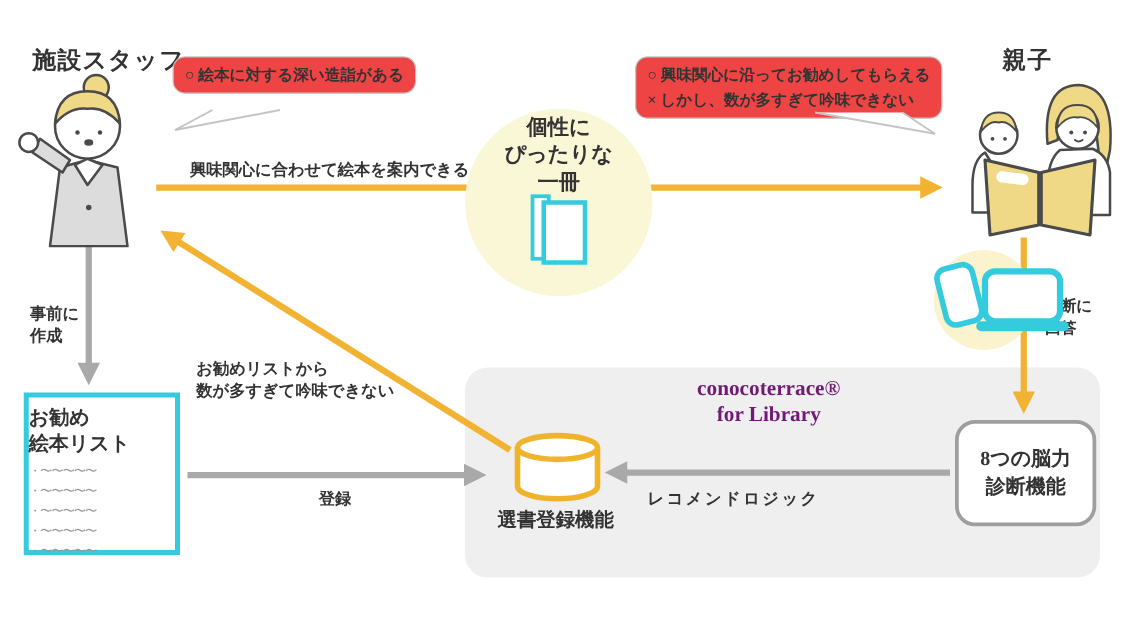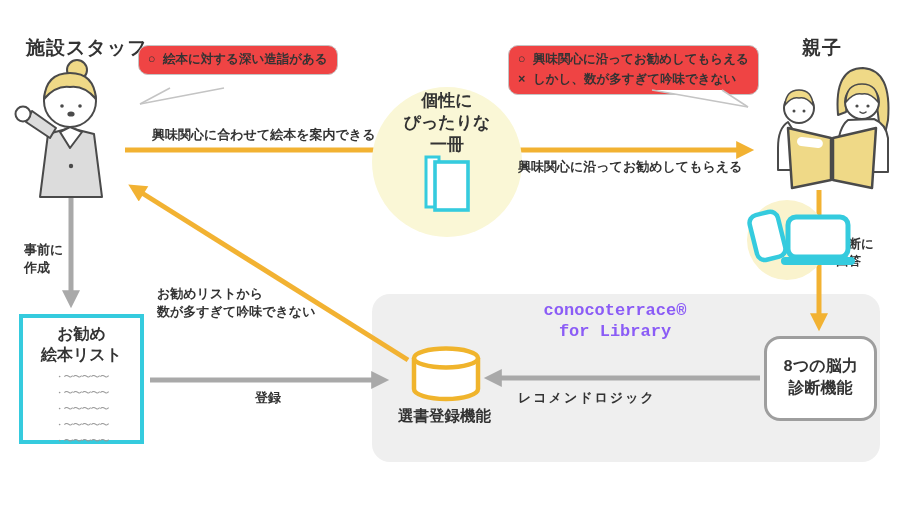--- a/index.html
+++ b/index.html
@@ -1,18 +1,18 @@
 <!DOCTYPE html>
 <html><head>
 <meta charset="utf-8">
 <style>
   html,body{margin:0;padding:0;background:#fff;}
   .canvas{
     position:relative;width:900px;height:505px;background:#ffffff;overflow:hidden;
-    font-family:Liberation Mono, monospace;color:#333;
+    font-family:Liberation Serif, serif;color:#333;
   }
   .abs{position:absolute;}
   .lbl{position:absolute;font-weight:700;color:#333;white-space:nowrap;z-index:3;}
   .actor-title{font-size:19px;font-weight:700;letter-spacing:1px;}
   .bubble{
     position:absolute;background:#ef4444;border:1.5px solid #C4C4C4;border-radius:10px;
     padding:4px 9px;font-size:12.5px;font-weight:700;line-height:1.6;z-index:3;white-space:nowrap;
   }
   .flow-label{font-size:13px;line-height:1.35;}
   .circle{
@@ -23,25 +23,25 @@
   .devices-bg{
     position:absolute;left:747px;top:200px;width:80px;height:80px;border-radius:50%;
     background:#FAF3CD;z-index:3;
   }
   .panel{
     position:absolute;left:372px;top:294px;width:508px;height:168px;border-radius:18px;
     background:#EFEFEF;z-index:1;
   }
   .brand{
     position:absolute;left:500px;top:300px;width:230px;text-align:center;z-index:3;
-    color:#8b5cf6;font-size:17px;font-weight:700;line-height:1.25;
+    color:#701a75;font-size:17px;font-weight:700;line-height:1.25;
   }
   .list-box{
     position:absolute;left:19px;top:314px;width:117px;height:122px;background:#fff;
-    border:4px solid #35CBDE;z-index:3;text-align:center;
+    border:4px solid #35CBDE;z-index:3;
   }
   .list-title{font-size:16px;font-weight:700;line-height:1.3;margin-top:7px;}
   .list-items{margin-top:3px;font-size:10px;color:#999;line-height:1.62;letter-spacing:-1px;font-weight:400;}
   .diag-box{
     position:absolute;left:764px;top:336px;width:107px;height:79px;background:#fff;
     border:3px solid #9E9E9E;border-radius:16px;z-index:3;display:flex;align-items:center;justify-content:center;
     text-align:center;font-size:16px;font-weight:700;line-height:1.35;
   }
   svg.layer{position:absolute;left:0;top:0;z-index:2;pointer-events:none;}
   svg.top-layer{position:absolute;left:0;top:0;z-index:4;pointer-events:none;}
@@ -142,21 +142,20 @@
       <div>ぴったりな</div>
       <div>一冊</div>
     </div>
     <svg width="50" height="60" viewBox="0 0 50 60" style="margin-top:-4px;">
       <rect x="4" y="4" width="13" height="50" fill="#FFFFFF" stroke="#35CBDE" stroke-width="3"></rect>
       <rect x="13" y="9" width="33" height="48" fill="#FFFFFF" stroke="#35CBDE" stroke-width="3.6"></rect>
     </svg>
   </div>
 
   <div class="lbl flow-label" style="left:152px;top:127px;">興味関心に合わせて絵本を案内できる</div>
-  <div class="lbl flow-label" style="left:518px;top:159px;">興味関心に沿ってお勧めしてもらえる</div>
   <div class="lbl flow-label" style="left:24px;top:242px;">
     <div>事前に</div>
     <div>作成</div>
   </div>
   <div class="lbl flow-label" style="left:157px;top:286px;">
     <div>お勧めリストから</div>
     <div>数が多すぎて吟味できない</div>
   </div>
   <div class="lbl flow-label" style="left:255px;top:390px;">登録</div>
   <div class="lbl flow-label" style="left:518px;top:390px;letter-spacing:2px;">レコメンドロジック</div>

